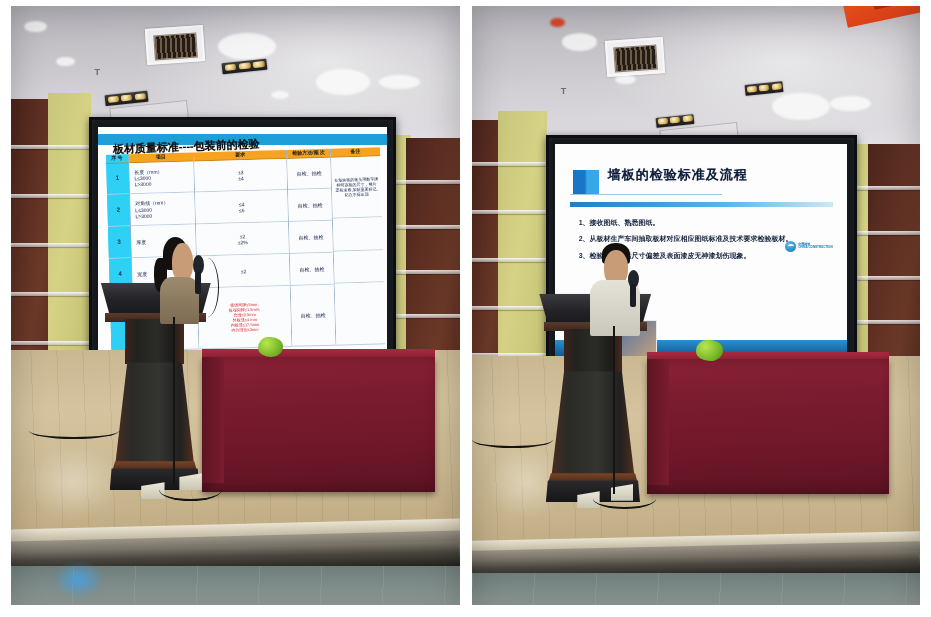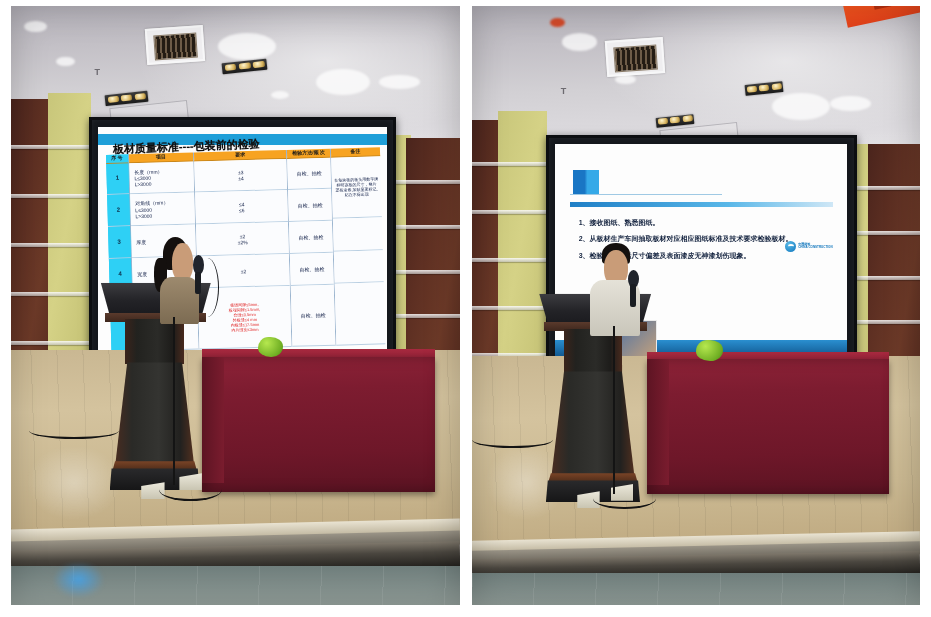--- a/index.html
+++ b/index.html
@@ -555,20 +555,21 @@
 
     <div class="layer outlet" style="left:14%;top:62.5%;width:4.6%;height:2%;">
       <span></span>
         <span></span>
         <span></span>
     </div>
 
     <div class="layer screen-frame" style="left:16.5%;top:21.5%;width:68%;height:38%;">
       <div class="slide">
         <div class="slideB-title-block"></div>
+        <div class="slideB-title">墙板的检验标准及流程</div>
         <div class="slideB-rule2"></div>
         <div class="slideB-rule"></div>
 
         <div class="bullets">
           <div>1、接收图纸、熟悉图纸。</div>
           <div>2、从板材生产车间抽取板材对应相应图纸标准及技术要求检验板材。</div>
           <div>3、检验内容包括尺寸偏差及表面漆皮无神漆划伤现象。</div>
         </div>
 
         <div class="logo">

